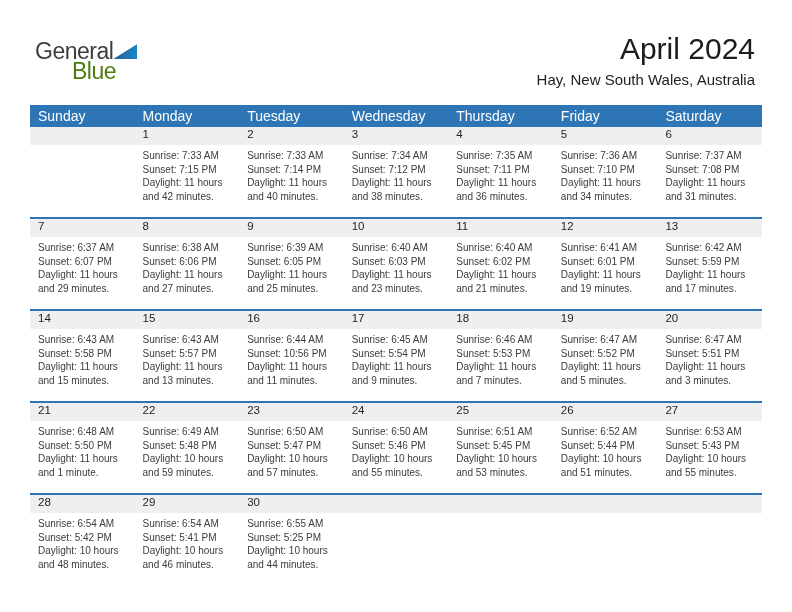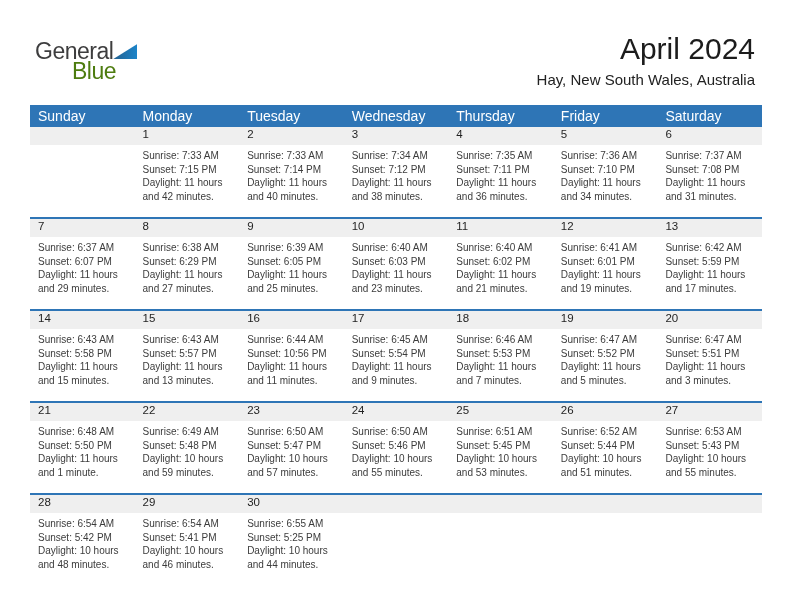--- a/index.html
+++ b/index.html
@@ -138,21 +138,21 @@
           <div class="cell-body">
             <div class="line">Sunrise: 6:37 AM</div>
             <div class="line">Sunset: 6:07 PM</div>
             <div class="line">Daylight: 11 hours and 29 minutes.</div>
           </div>
         </div>
         <div class="cell">
           <div class="day-num">8</div>
           <div class="cell-body">
             <div class="line">Sunrise: 6:38 AM</div>
-            <div class="line">Sunset: 6:29 PM</div>
+            <div class="line">Sunset: 6:06 PM</div>
             <div class="line">Daylight: 11 hours and 27 minutes.</div>
           </div>
         </div>
         <div class="cell">
           <div class="day-num">9</div>
           <div class="cell-body">
             <div class="line">Sunrise: 6:39 AM</div>
             <div class="line">Sunset: 6:05 PM</div>
             <div class="line">Daylight: 11 hours and 25 minutes.</div>
           </div>

